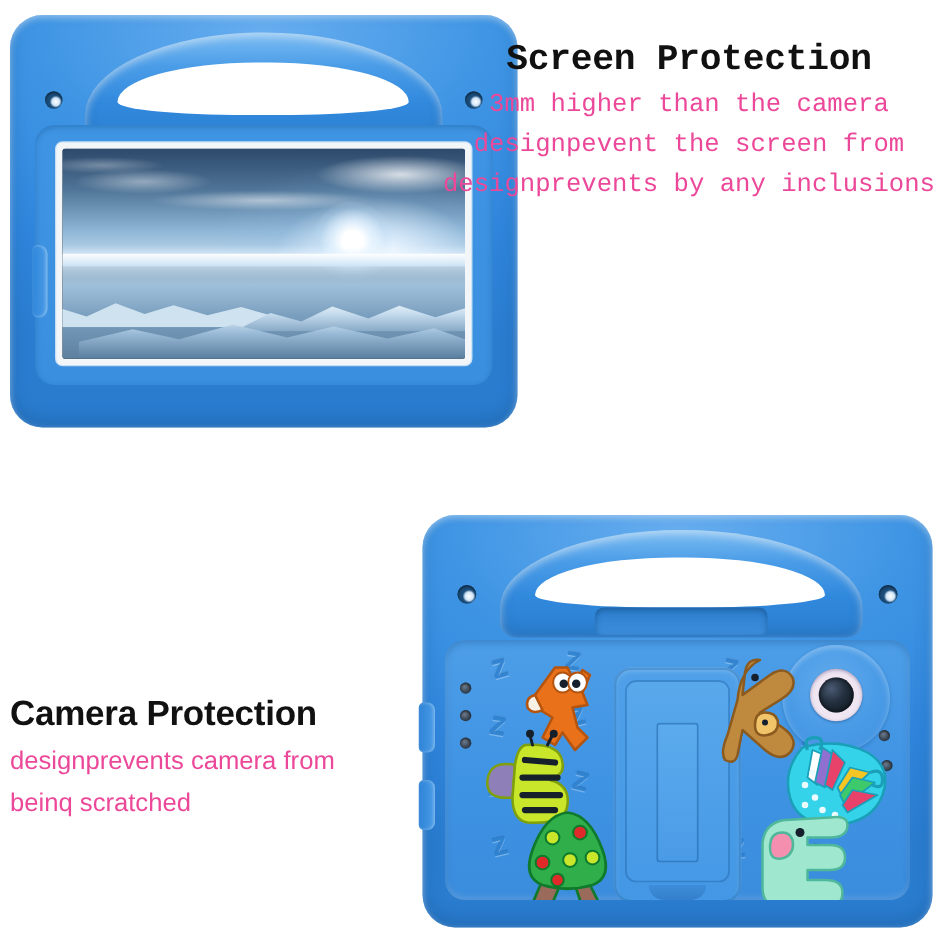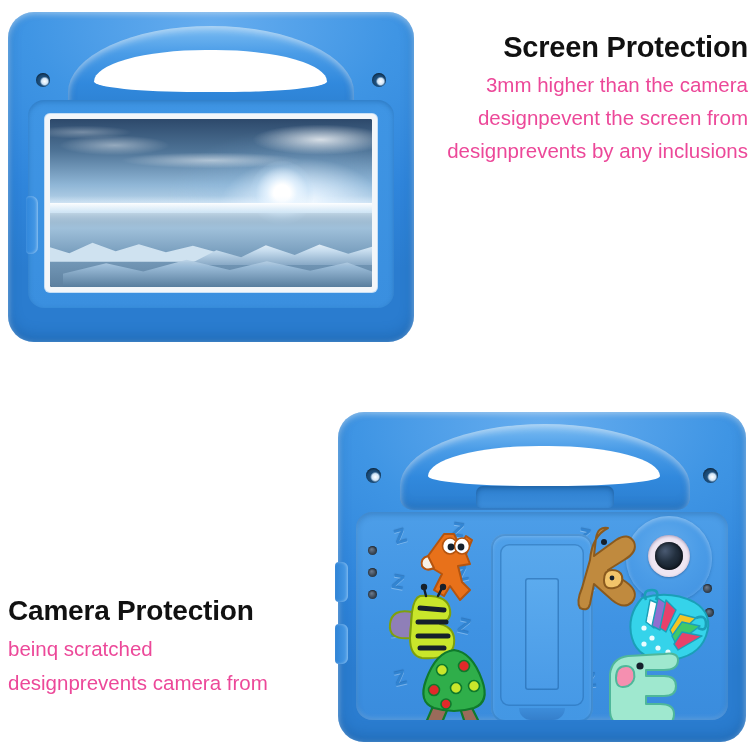--- a/index.html
+++ b/index.html
@@ -8,25 +8,25 @@
 
   .stage { position:absolute; inset:0; width:750px; height:750px; }
 
   
   .copy-block { position:absolute; }
   .copy-title {
     font-weight:bold; color:#111111; line-height:1.1; white-space:nowrap;
   }
   .copy-line { color:#ec4899; white-space:nowrap; }
 
-  #screen-copy { right:2px; top:32px; text-align:right; }
+  #screen-copy { right:2px; top:32px; text-align:center;font-family:Liberation Mono, monospace; }
   #screen-copy .copy-title { font-size:29px; letter-spacing:-0.2px; }
   #screen-copy .copy-line { font-size:20.5px; margin-top:9px; }
 
-  #camera-copy { left:8px; top:556px; text-align:left;margin-top:40px; }
+  #camera-copy { left:8px; top:556px; text-align:left; }
   #camera-copy .copy-title { font-size:28px; letter-spacing:-0.2px; }
   #camera-copy .copy-line { font-size:20.5px; margin-top:10px; }
 
   
   .case { position:absolute; }
 
   .shell {
     position:absolute; inset:0;
     background:
       radial-gradient(120% 80% at 50% 4%, #66adef 0%, #3f95e4 38%, #2f85db 72%, #2a7ccf 100%);
@@ -267,22 +267,22 @@
 
   <div class="copy-block" id="screen-copy">
     <div class="copy-title">Screen Protection</div>
     <div class="copy-line">3mm higher than the camera</div>
     <div class="copy-line">designpevent the screen from</div>
     <div class="copy-line">designprevents by any inclusions</div>
   </div>
 
   <div class="copy-block" id="camera-copy">
     <div class="copy-title">Camera Protection</div>
+    <div class="copy-line">designprevents camera from</div>
     <div class="copy-line">beinq scratched</div>
-    <div class="copy-line">designprevents camera from</div>
   </div>
 
   <div class="case" id="back-case">
     <div class="shell"></div>
 
     <div class="handle-arch"></div>
     <div class="handle-hole"></div>
     <div class="hinge-pad"></div>
 
     <div class="screw l"></div>

